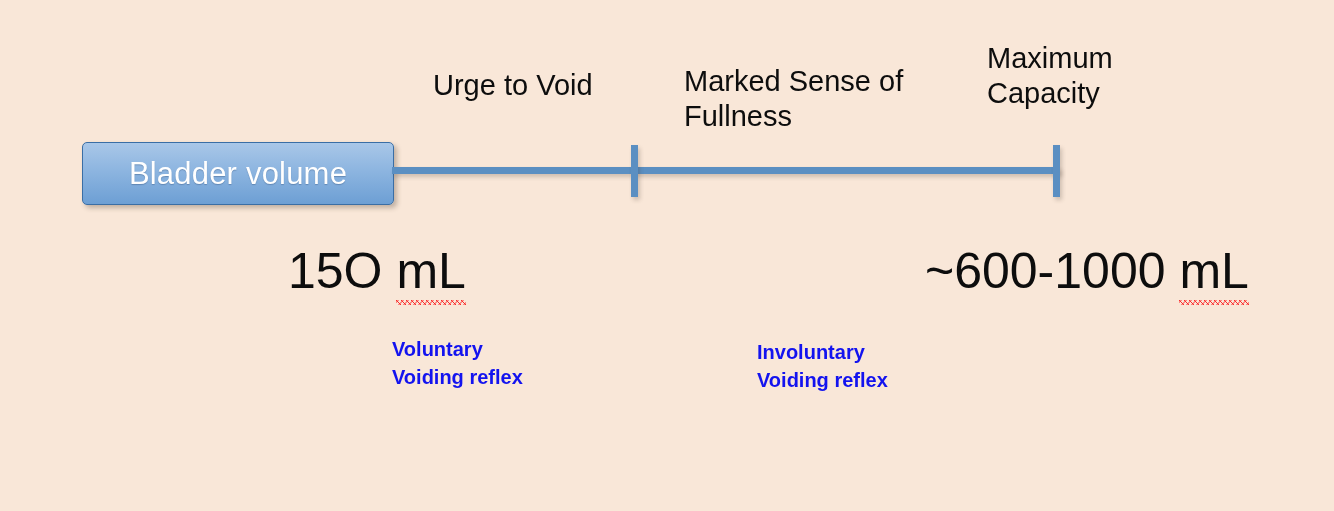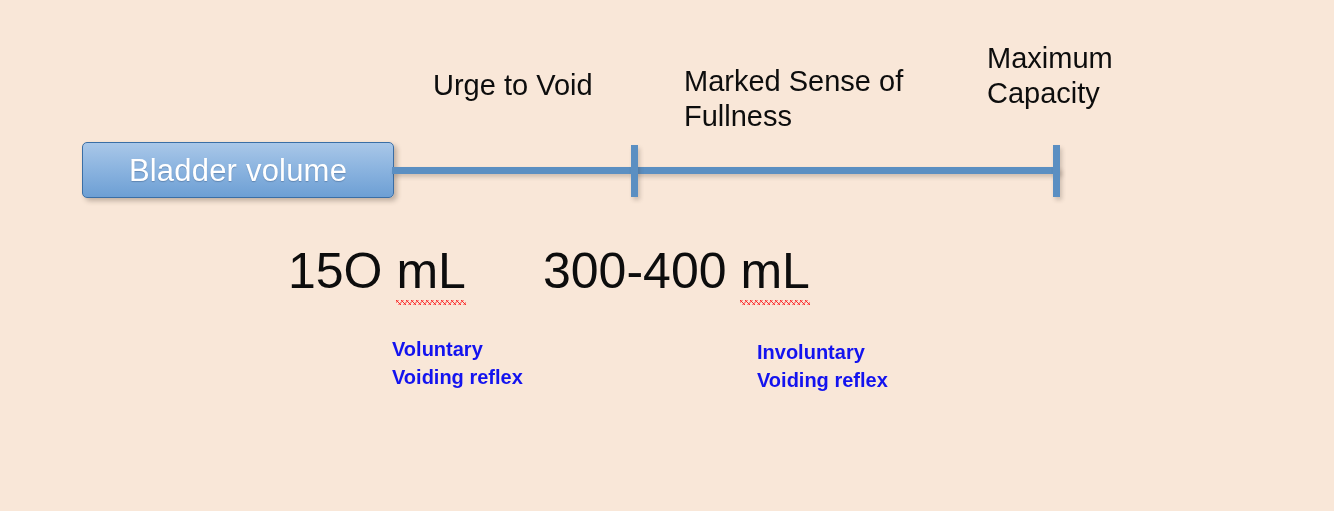--- a/index.html
+++ b/index.html
@@ -19,21 +19,21 @@
     inset: 0;
     background: #f9e7d8;
   }
 
   
   .volume-box {
     position: absolute;
     left: 82px;
     top: 142px;
     width: 312px;
-    height: 56px;
+    height: 63px;
     box-sizing: border-box;
     border: 1.5px solid #3a6ea5;
     border-radius: 5px;
     background: linear-gradient(to bottom, #a9c7e8 0%, #8db5e0 45%, #6d9fd4 100%);
     box-shadow: 3px 3px 5px rgba(60, 45, 35, 0.30);
     display: flex;
     align-items: center;
     justify-content: center;
   }
   .volume-box-label {
@@ -143,22 +143,22 @@
 
   <div class="stage-label stage-urge">Urge to Void</div>
   <div class="stage-label stage-maximum">Maximum
 Capacity</div>
   <div class="stage-label stage-marked">Marked Sense of
 Fullness</div>
 
   <div class="volume-label vol-1">
     <span>15O </span><span class="sp">mL</span>
   </div>
-  <div class="volume-label vol-2">
-    <span>300-400 </span><span class="sp">mL</span>
+  <div class="volume-label vol-3">
+    <span>~600-1000 </span><span class="sp">mL</span>
   </div>
 
   <div class="reflex reflex-voluntary">Voluntary
 Voiding reflex</div>
   <div class="reflex reflex-involuntary">Involuntary
 Voiding reflex</div>
 
 </div>
 
 </body></html>

